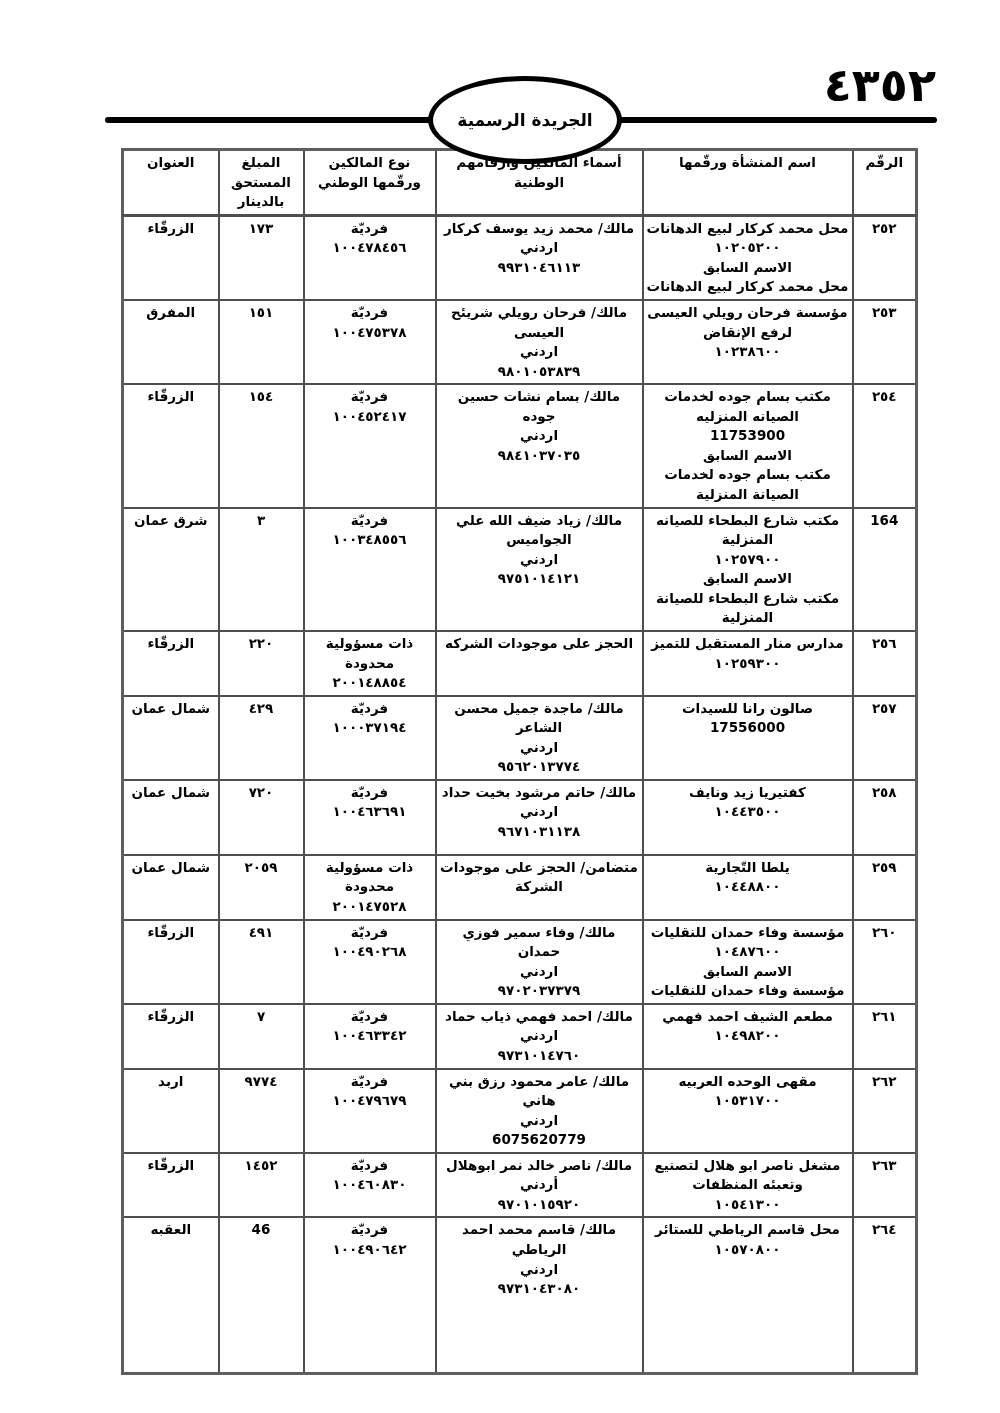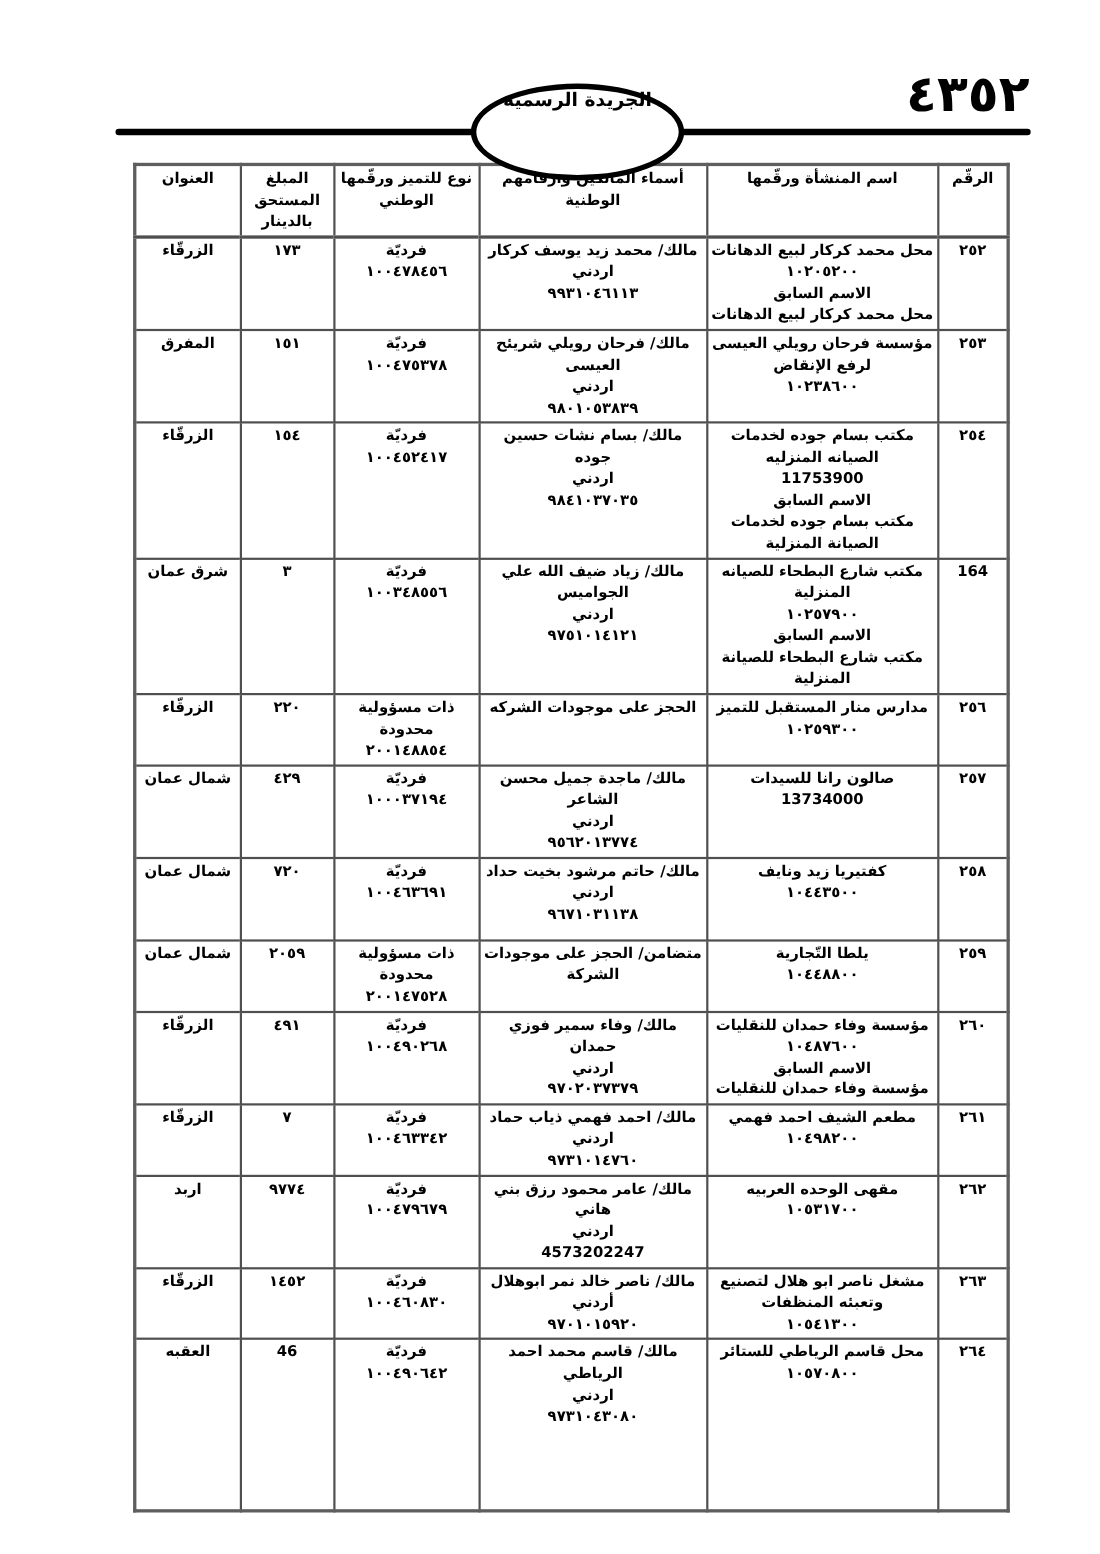--- a/index.html
+++ b/index.html
@@ -12,21 +12,21 @@
   .page-head{position:relative;height:148px;}
   .page-num{
     position:absolute;top:58px;right:64px;width:220px;
     font-size:46px;font-weight:700;text-align:left;letter-spacing:2px;
     right:auto;left:716px;text-align:right;
   }
   .rule{position:absolute;top:117px;left:105px;width:832px;height:6px;background:#000;border-radius:3px;}
   .oval{
     position:absolute;top:76px;left:428px;width:184px;height:78px;
     background:#fff;border:5px solid #000;border-radius:50%;
-    display:flex;align-items:flex-start;justify-content:center;
+    display:flex;align-items:center;justify-content:center;
   }
   .oval span{font-size:17px;font-weight:700;}
   
   .tbl{
     border-collapse:collapse;table-layout:fixed;
     width:794px;margin-right:82px;
     border:3px solid #5e5e5e;
   }
   .tbl th,.tbl td{
     border:2px solid #4f4f4f;
@@ -58,21 +58,21 @@
     <col style="width:207px">
     <col style="width:132px">
     <col style="width:85px">
     <col style="width:96px">
   </colgroup>
   <thead>
     <tr>
       <th class="th-raqam">الرقّم</th>
       <th>اسم المنشأة ورقّمها</th>
       <th>أسماء المالكين وأرقّامهم الوطنية</th>
-      <th>نوع للتميز ورقّمها الوطني</th>
+      <th>نوع المالكين ورقّمها الوطني</th>
       <th>المبلغ
 المستحق
 بالدينار</th>
       <th>العنوان</th>
     </tr>
   </thead>
   <tbody>
       <tr style="height: 82px;">
         <td class="c-no">٢٥٢</td>
         <td class="c-est">محل محمد كركار لبيع الدهانات
@@ -133,21 +133,21 @@
 ١٠٢٥٩٣٠٠</td>
         <td class="c-owners">الحجز على موجودات الشركه</td>
         <td class="c-type">ذات مسؤولية محدودة
 ٢٠٠١٤٨٨٥٤</td>
         <td class="c-amount">٢٢٠</td>
         <td class="c-address">الزرقّاء</td>
       </tr>
       <tr style="height: 69px;">
         <td class="c-no">٢٥٧</td>
         <td class="c-est">صالون رانا للسيدات
-13734000</td>
+17556000</td>
         <td class="c-owners">مالك/ ماجدة جميل محسن الشاعر
 اردني
 ٩٥٦٢٠١٣٧٧٤</td>
         <td class="c-type">فرديّة
 ١٠٠٠٣٧١٩٤</td>
         <td class="c-amount">٤٢٩</td>
         <td class="c-address">شمال عمان</td>
       </tr>
       <tr style="height: 75px;">
         <td class="c-no">٢٥٨</td>
@@ -196,21 +196,21 @@
 ١٠٠٤٦٣٣٤٢</td>
         <td class="c-amount">٧</td>
         <td class="c-address">الزرقّاء</td>
       </tr>
       <tr style="height: 61px;">
         <td class="c-no">٢٦٢</td>
         <td class="c-est">مقهى الوحده العربيه
 ١٠٥٣١٧٠٠</td>
         <td class="c-owners">مالك/ عامر محمود رزق بني هاني
 اردني
-4573202247</td>
+6075620779</td>
         <td class="c-type">فرديّة
 ١٠٠٤٧٩٦٧٩</td>
         <td class="c-amount">٩٧٧٤</td>
         <td class="c-address">اربد</td>
       </tr>
       <tr style="height: 56px;">
         <td class="c-no">٢٦٣</td>
         <td class="c-est">مشغل ناصر ابو هلال لتصنيع وتعبئه المنظفات
 ١٠٥٤١٣٠٠</td>
         <td class="c-owners">مالك/ ناصر خالد نمر ابوهلال

